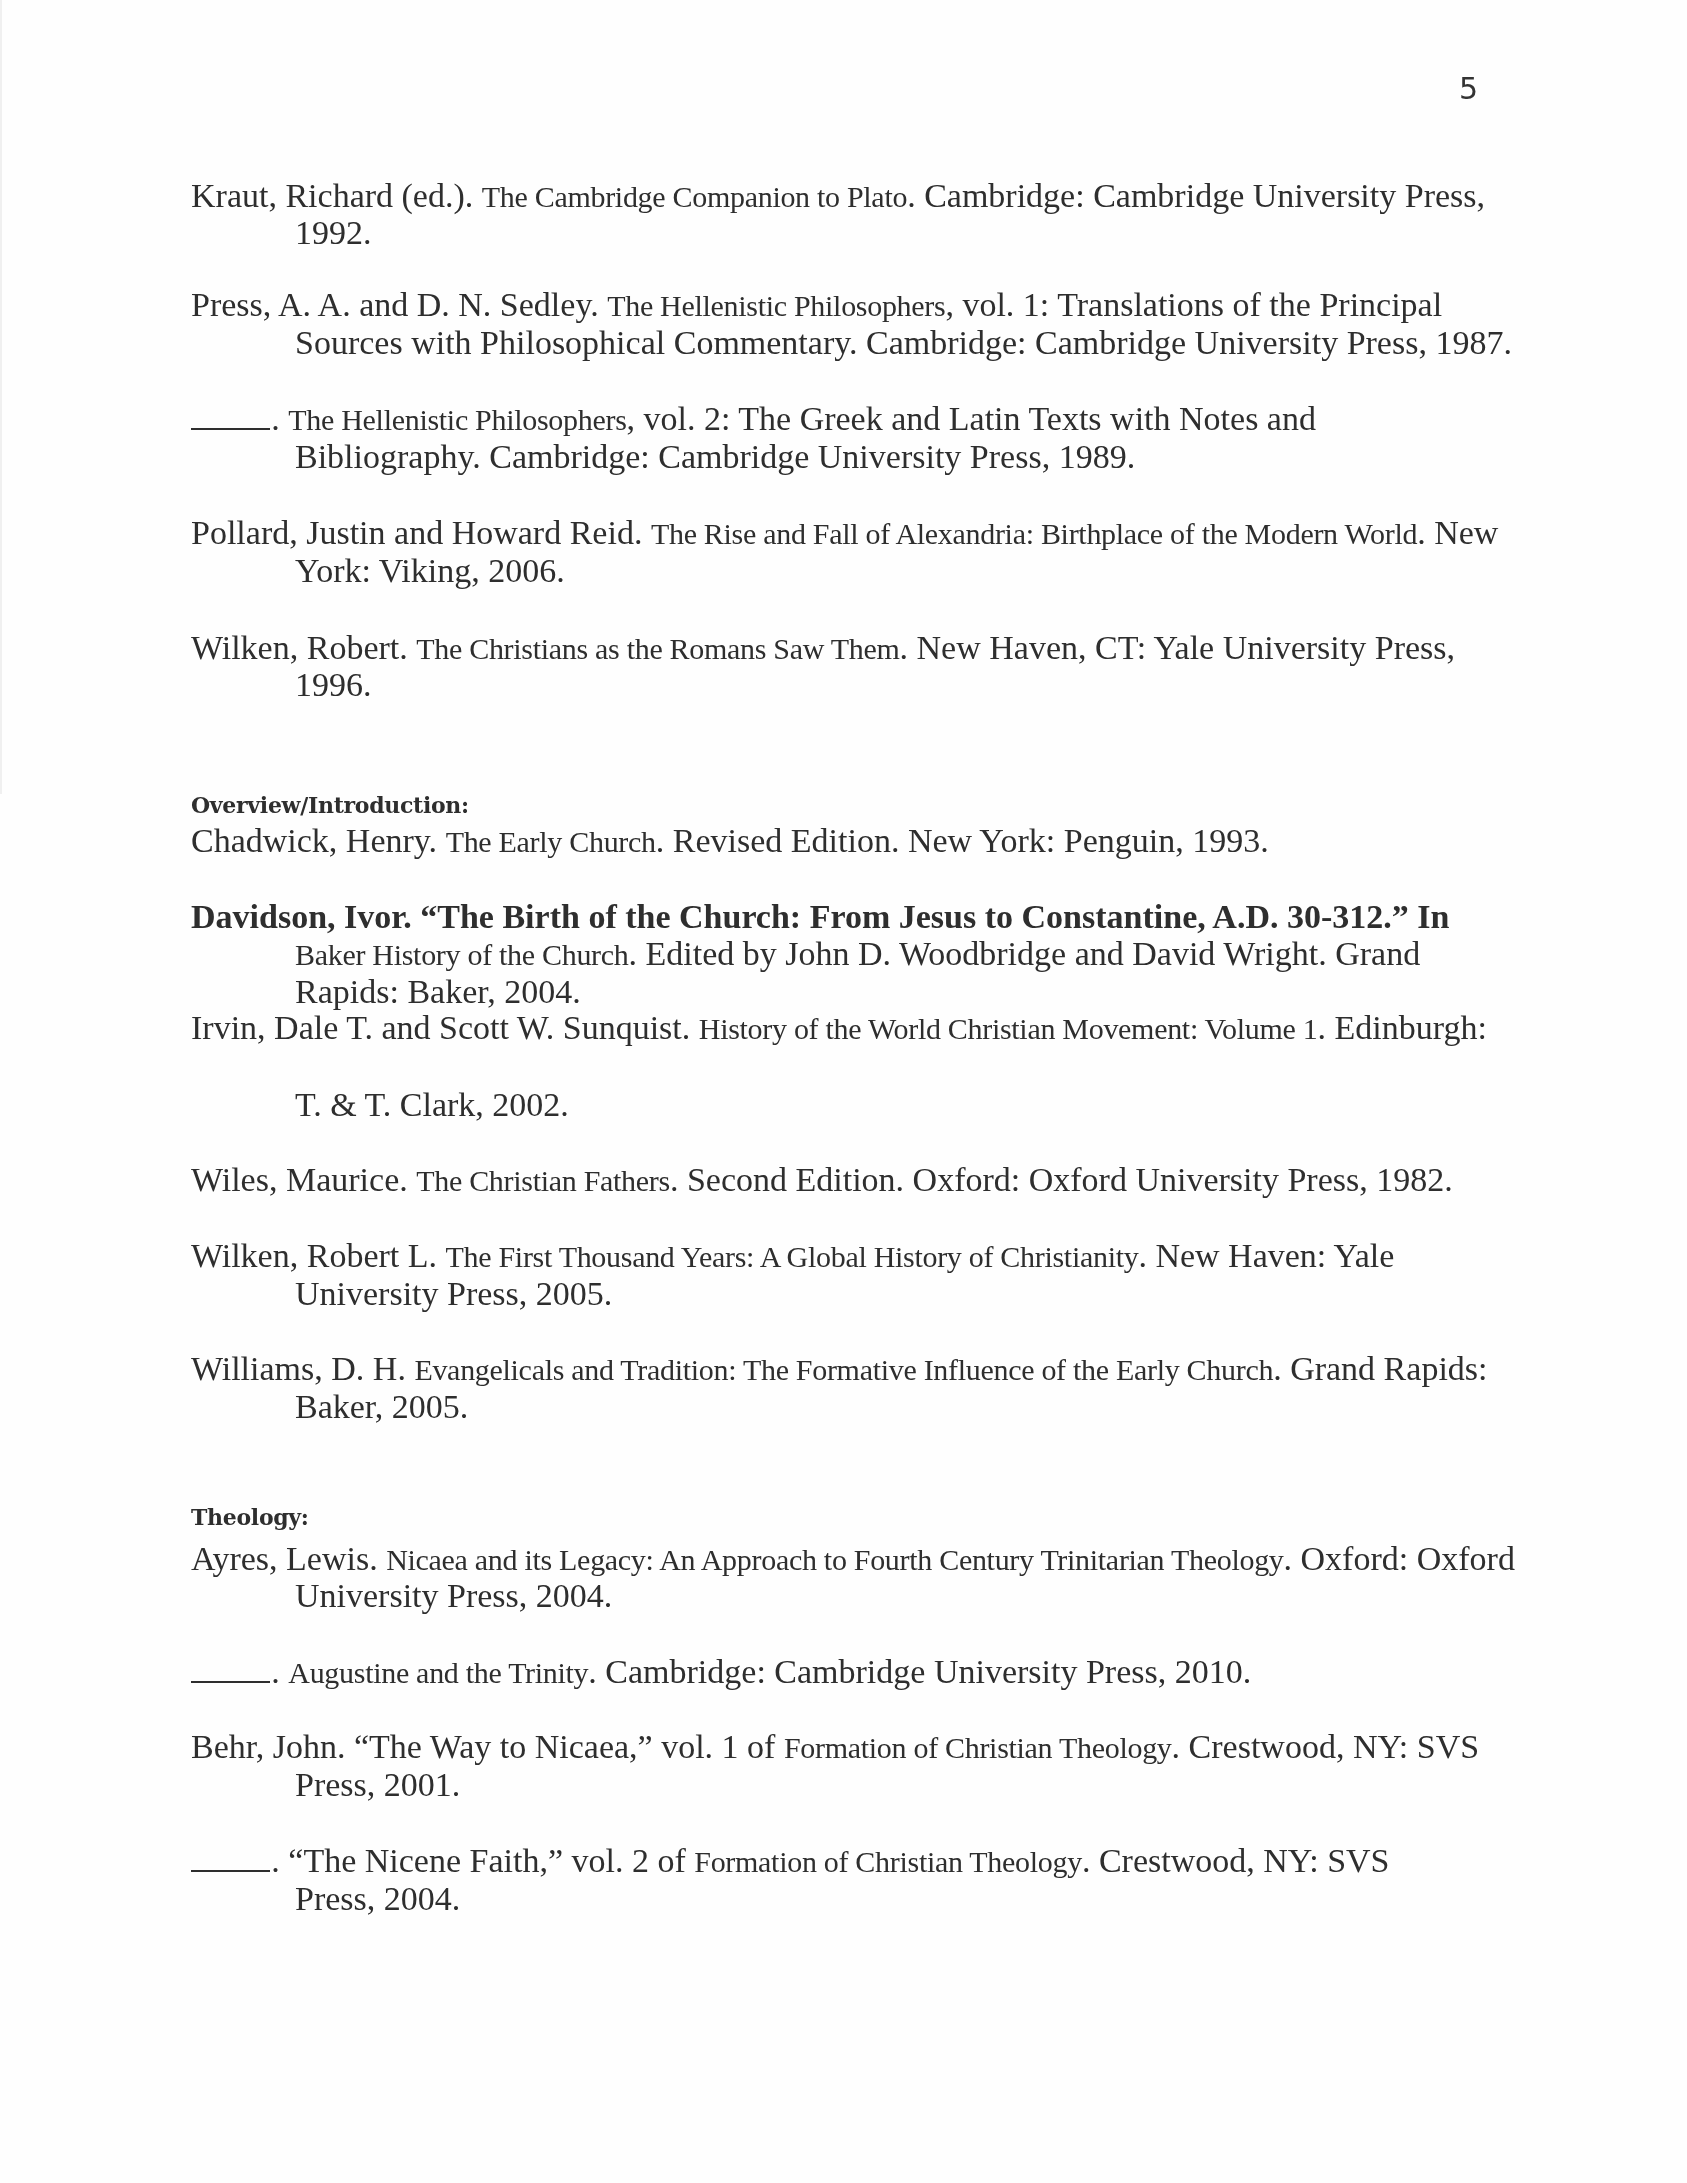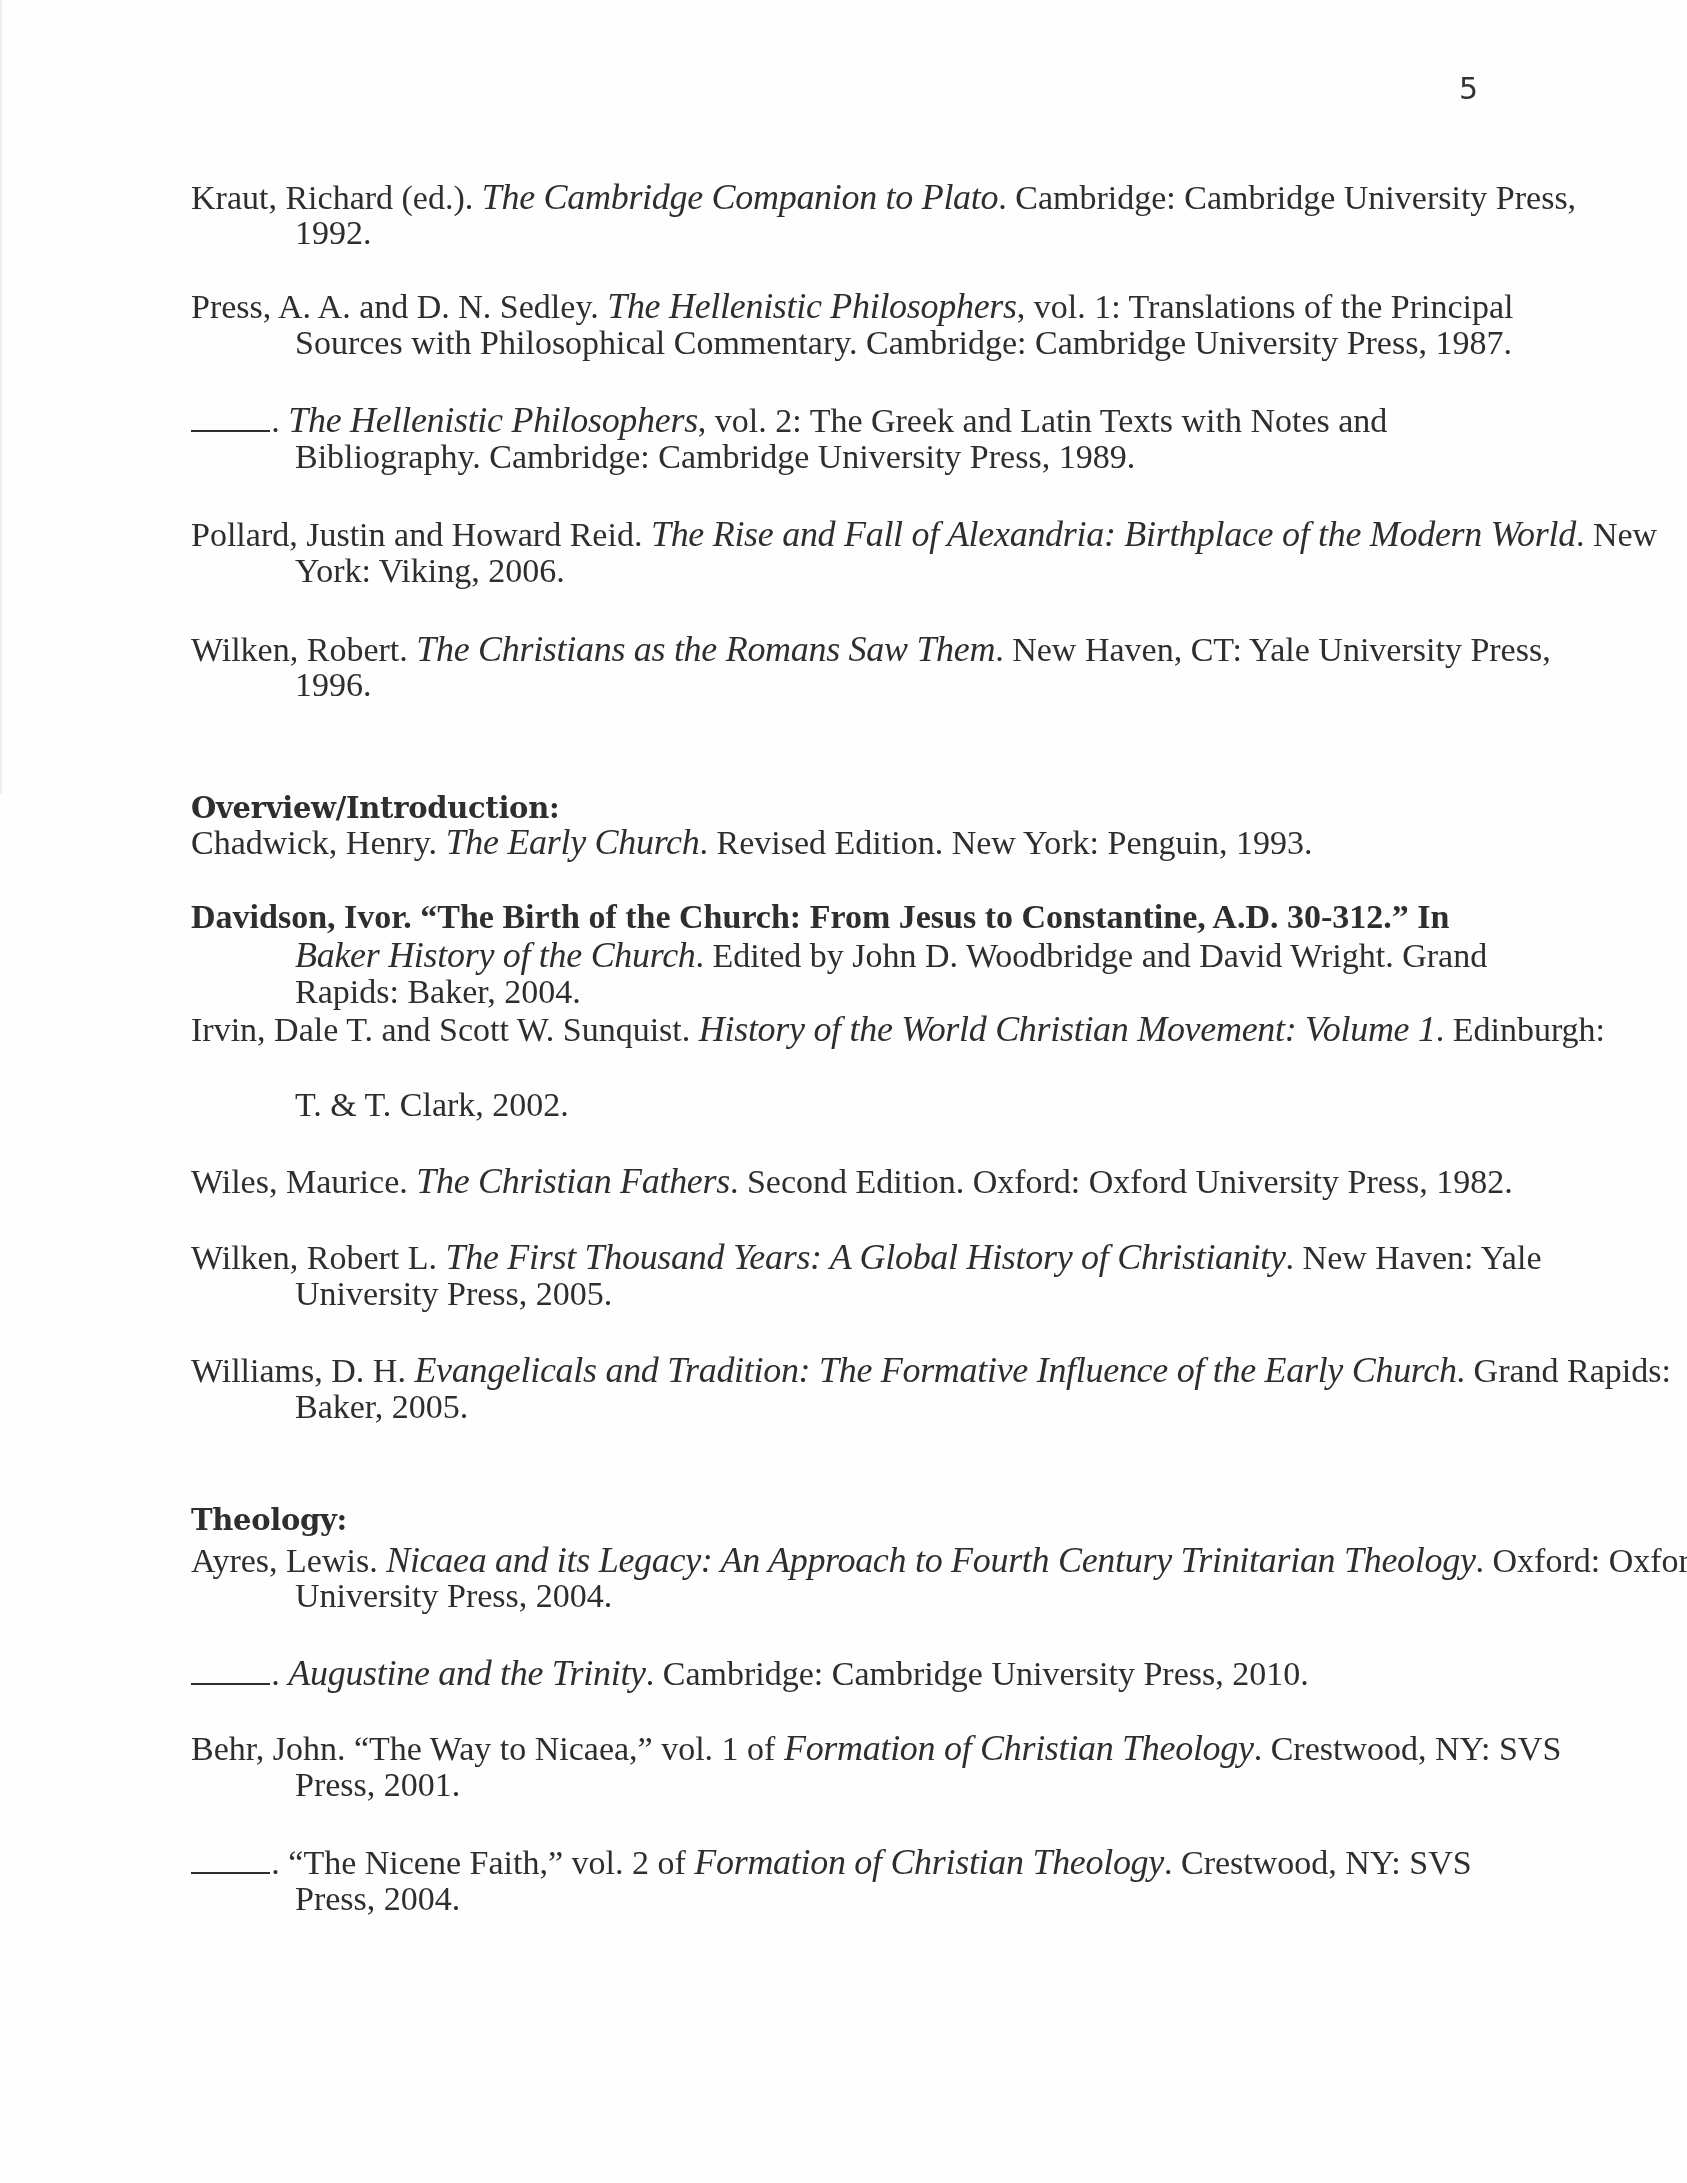--- a/index.html
+++ b/index.html
@@ -7,24 +7,24 @@
   .page { position: absolute; left: 0; top: 0; width: 1687px; height: 2183px; background: #fefefe; }
   .pagenum {
     position: absolute; left: 1459px; top: 71px;
     font-family: "DejaVu Sans", sans-serif; font-size: 30px; color: #333;
   }
   .line {
     position: absolute; white-space: nowrap;
     font-family: "Liberation Serif", serif; font-size: 34px; color: #2e2e2e;
     line-height: 1;
   }
-  .line .it { font-style: italic; font-size: 36px; letter-spacing: -0.3px; }
+  .line .it { font-size: 30px; letter-spacing: -0.3px; }
   .heading {
     position: absolute; white-space: nowrap;
-    font-family: "DejaVu Serif", serif; font-weight: bold; font-size: 29px; color: #2e2e2e;
+    font-family: "DejaVu Serif", serif; font-weight: bold; font-size: 22px; color: #2e2e2e;
     letter-spacing: -0.3px; line-height: 1;
   }
   .blank {
     display: inline-block; width: 79px; border-bottom: 2px solid #2e2e2e;
     vertical-align: baseline; height: 0.7px; margin-right: 1.3px;
   }
   .scanmark { position: absolute; left: 0; top: 0; width: 2px; height: 794px; background: #f0f0f0; }
 </style>
 </head>
 <body>

